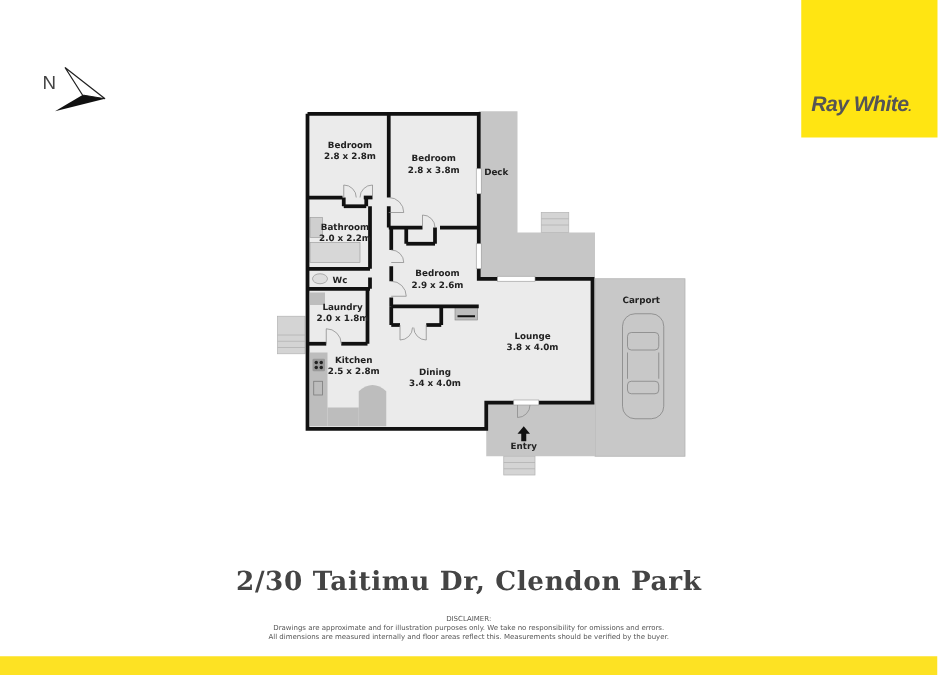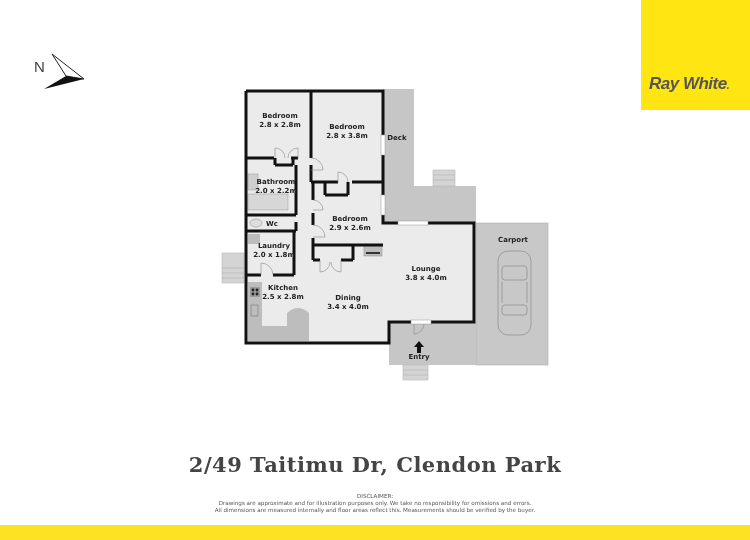--- a/index.html
+++ b/index.html
@@ -196,21 +196,21 @@
     <text class="room-label" x="348" y="300">Dining</text>
     <text class="room-label" x="348" y="309">3.4 x 4.0m</text>
     <text class="room-label" x="426" y="271">Lounge</text>
     <text class="room-label" x="426" y="280">3.8 x 4.0m</text>
     <text class="room-label" x="397" y="140">Deck</text>
     <text class="room-label" x="513" y="242">Carport</text>
     <text class="room-label" x="419" y="359">Entry</text>
   </g>
 </svg>
 
-<div class="title">2/49 Taitimu Dr, Clendon Park</div>
+<div class="title">2/30 Taitimu Dr, Clendon Park</div>
 
 <div class="disclaimer">
   <div>DISCLAIMER:</div>
   <div>Drawings are approximate and for illustration purposes only. We take no responsibility for omissions and errors.</div>
   <div>All dimensions are measured internally and floor areas reflect this. Measurements should be verified by the buyer.</div>
 </div>
 
 <div class="footer-bar"></div>
 
 </body></html>

